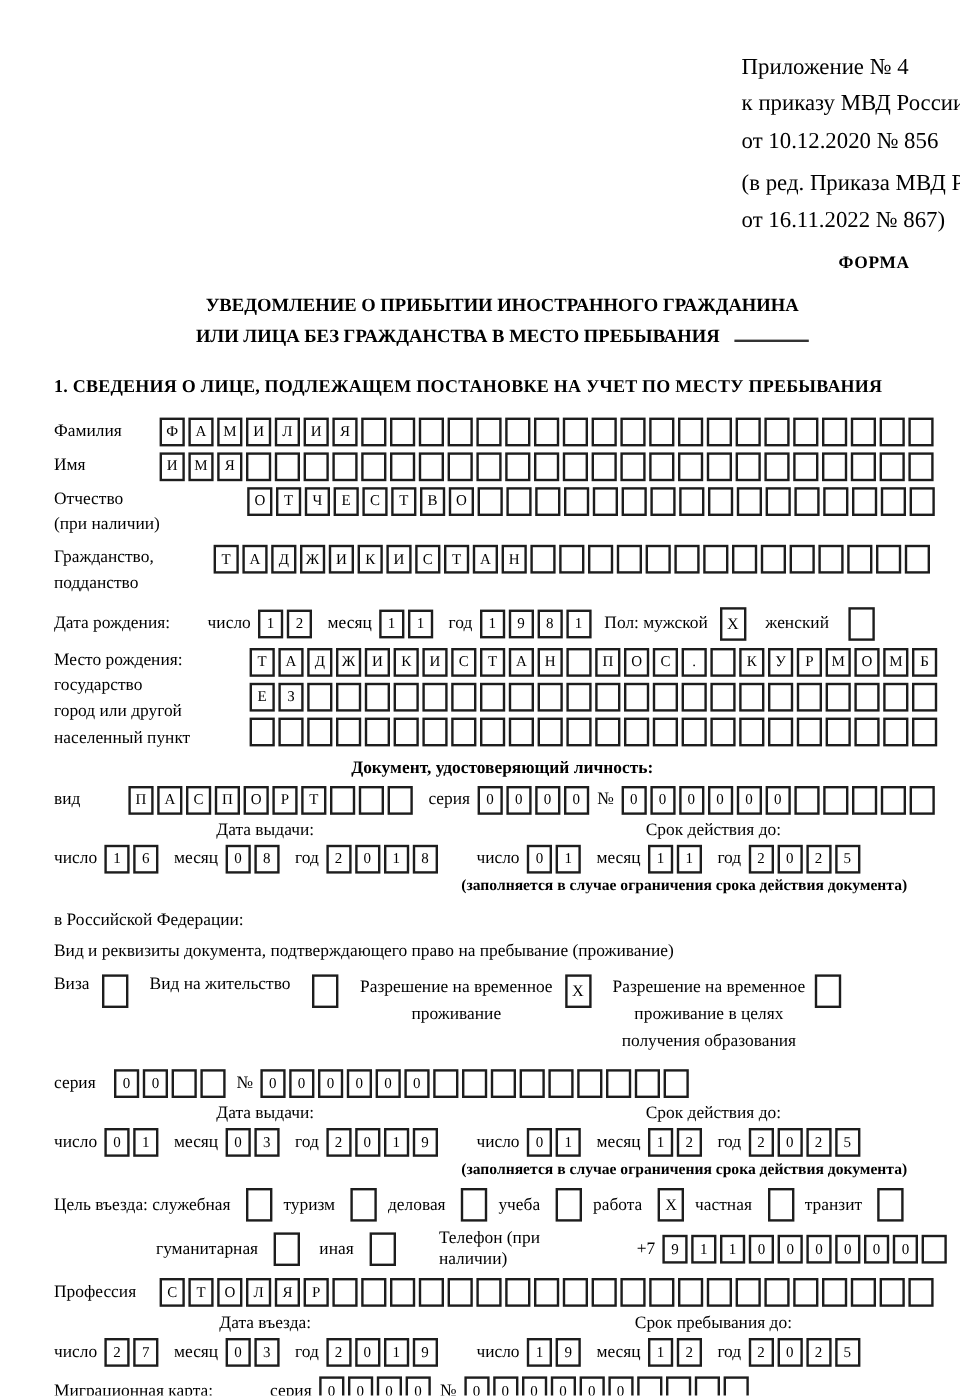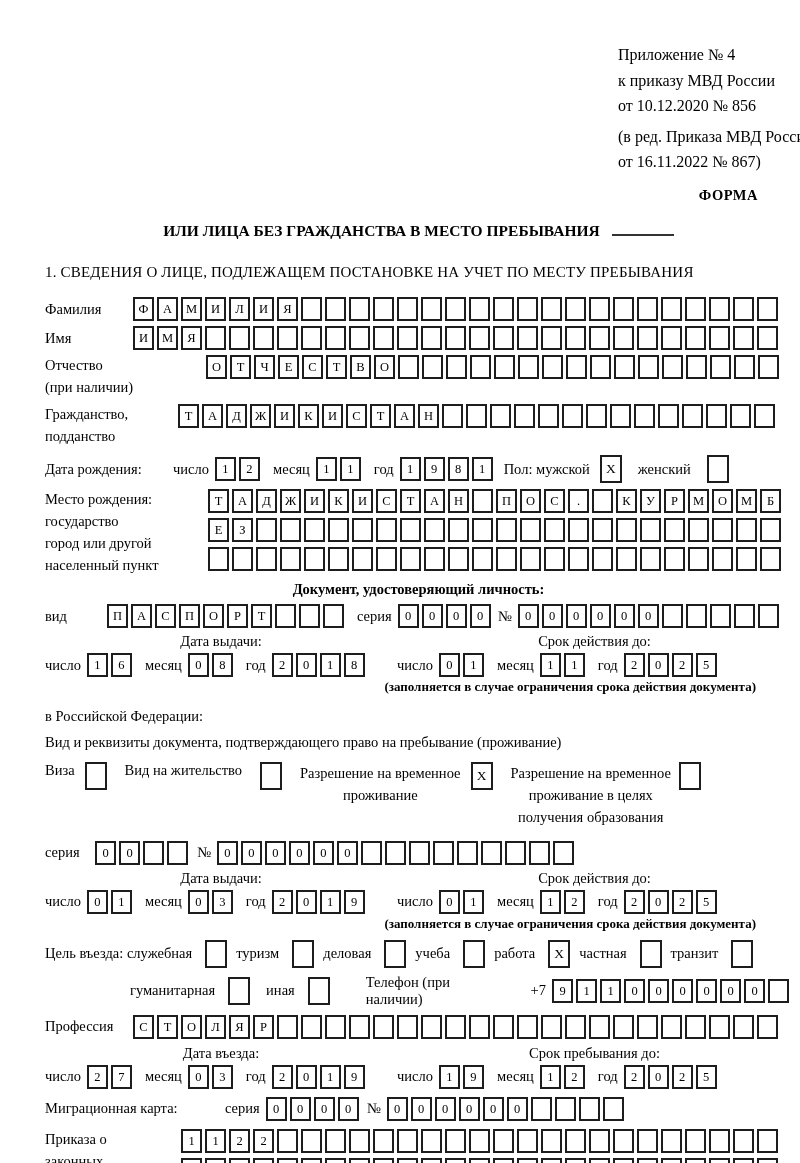--- a/index.html
+++ b/index.html
@@ -1,24 +1,24 @@
 <!DOCTYPE html>
 <html><head>
 <meta charset="utf-8">
 <style>
   html,body{margin:0;padding:0;background:#fff;}
   body{width:800px;height:1163px;overflow:hidden;color:#000;
        font-family:"Liberation Serif","DejaVu Serif",serif;font-size:14.5px;}
   .page{padding:42px 8px 0 45px;position:relative;}
-  .annex{margin-left:573px;font-size:16px;line-height:1.6;white-space:nowrap;}
+  .annex{margin-left:573px;font-size:19px;line-height:1.6;white-space:nowrap;}
   .annex .grp2{margin-top:5px;}
   .form-label{text-align:right;padding-right:34px;font-weight:bold;margin-top:12px;letter-spacing:.5px;}
   .title{text-align:center;font-weight:bold;font-size:15.5px;margin-top:14px;line-height:1.7;}
   .uline{display:inline-block;width:62px;border-bottom:2.5px solid #333;margin-left:12px;}
-  .sec1{font-weight:normal;font-size:15px;margin-top:20px;margin-bottom:16px;letter-spacing:.2px;}
+  .sec1{font-weight:bold;font-size:15px;margin-top:20px;margin-bottom:16px;letter-spacing:.2px;}
   .row{display:flex;align-items:center;margin-bottom:5px;}
   .row.top{align-items:flex-start;}
   .lbl{flex:0 0 auto;}
   .lines{display:flex;flex-direction:column;line-height:1.5;}
   .cells{display:flex;flex-wrap:nowrap;}
   .box{flex:0 0 auto;width:17px;height:20px;border:2px solid #1d1d1d;margin-right:3px;
        display:inline-flex;align-items:center;justify-content:center;
        font-size:12.5px;line-height:1;background:#fff;}
   .cbx{flex:0 0 auto;width:18px;height:24px;border:2px solid #1d1d1d;margin:0 4px;
        display:inline-flex;align-items:center;justify-content:center;font-size:13.5px;}
@@ -47,20 +47,21 @@
     <div>Приложение № 4</div>
     <div>к приказу МВД России</div>
     <div>от 10.12.2020 № 856</div>
     <div class="grp2">(в ред. Приказа МВД России</div>
     <div>от 16.11.2022 № 867)</div>
   </div>
 
   <div class="form-label">ФОРМА</div>
 
   <div class="title">
+    <div>УВЕДОМЛЕНИЕ О ПРИБЫТИИ ИНОСТРАННОГО ГРАЖДАНИНА</div>
     <div><span>ИЛИ ЛИЦА БЕЗ ГРАЖДАНСТВА В МЕСТО ПРЕБЫВАНИЯ</span><span class="uline"></span></div>
   </div>
 
   <div class="sec1">1. СВЕДЕНИЯ О ЛИЦЕ, ПОДЛЕЖАЩЕМ ПОСТАНОВКЕ НА УЧЕТ ПО МЕСТУ ПРЕБЫВАНИЯ</div>
 
   <div class="row">
     <span class="lbl" style="width:88px">Фамилия</span>
     <div class="cells">
         <span class="box">Ф</span>
         <span class="box">А</span>

